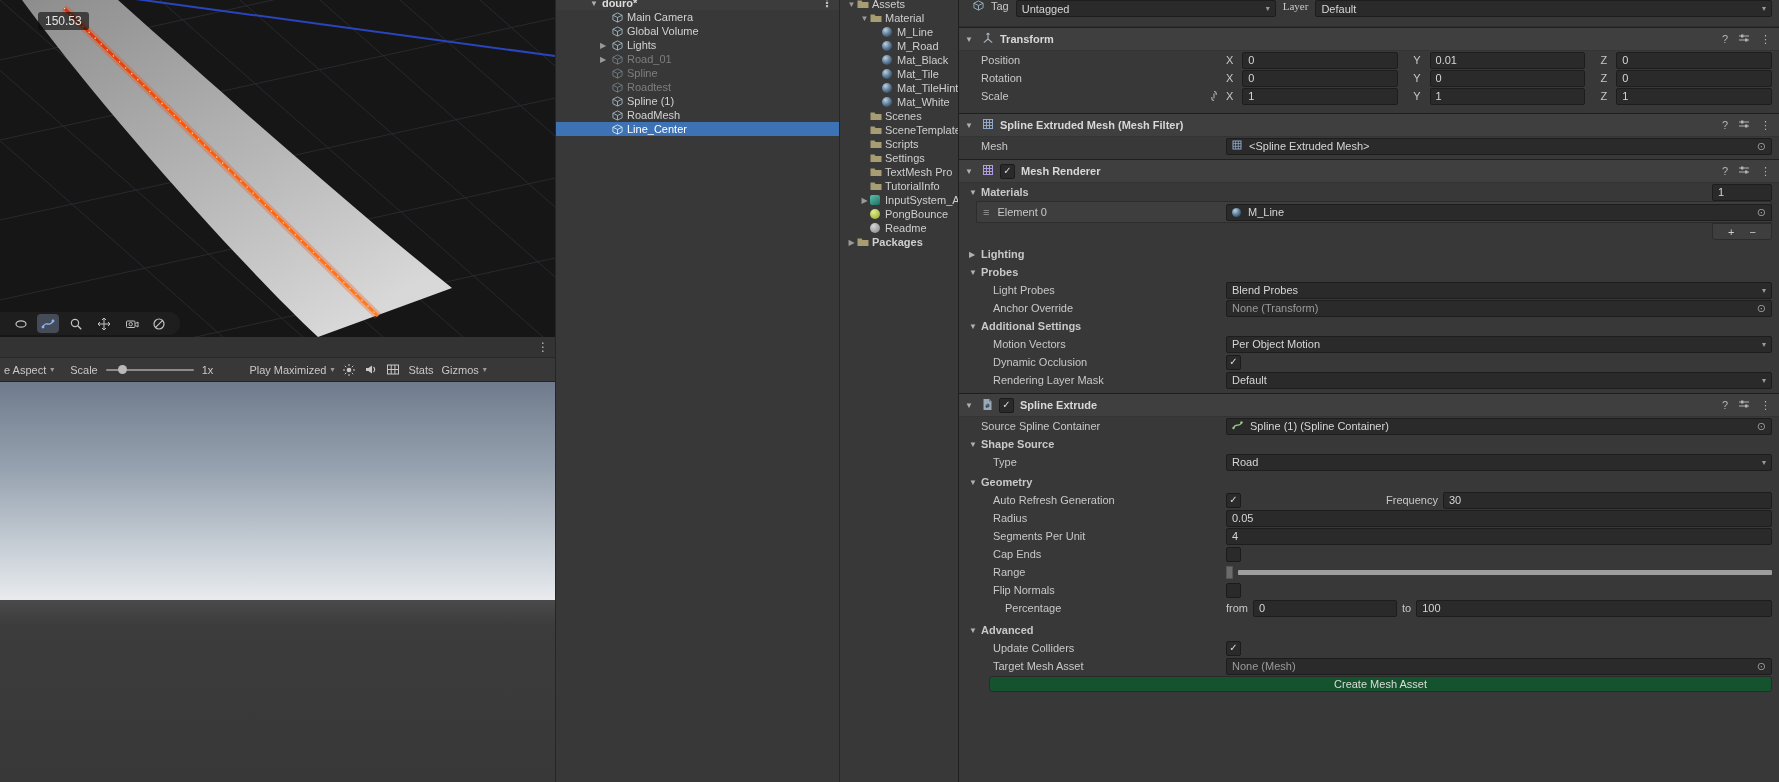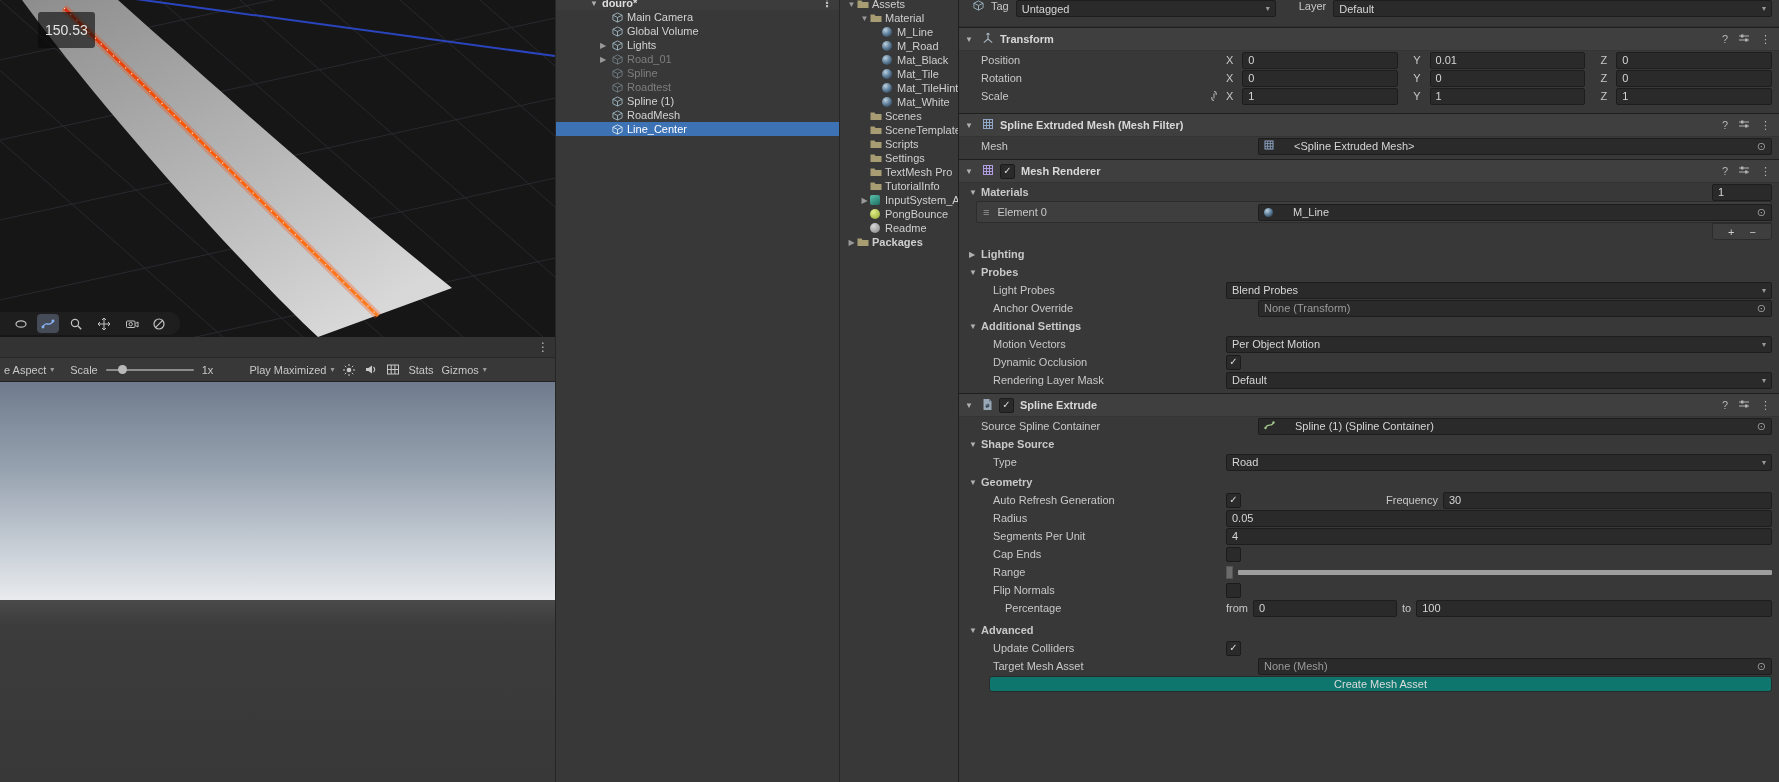--- a/index.html
+++ b/index.html
@@ -5,21 +5,21 @@
   html,body{margin:0;padding:0;background:#1e1e1e;}
   #app{position:relative;width:1779px;height:782px;background:#383838;overflow:hidden;
        font-family:"Liberation Sans","DejaVu Sans",sans-serif;font-size:11px;color:#c9c9c9;
        -webkit-font-smoothing:antialiased;}
   .panel{position:absolute;box-sizing:border-box;}
 
   
   #scene-pane{left:0;top:0;width:555px;height:337px;background:#161617;overflow:hidden;}
   #scene-pane svg.scene{position:absolute;left:0;top:0;}
   .measure-label{position:absolute;left:38px;top:12px;background:rgba(10,10,10,.62);color:#e4e4e4;
-     padding:10px 7px;border-radius:3px;font-size:14px;}
+     padding:2px 7px;border-radius:3px;font-size:12px;}
   .scene-toolbar{position:absolute;left:0;top:312px;height:23px;width:172px;background:rgba(32,32,32,.92);
      border-radius:0 12px 12px 0;display:flex;align-items:center;justify-content:space-evenly;padding:0 4px;}
   .scene-toolbar .tool{width:22px;height:19px;display:flex;align-items:center;justify-content:center;border-radius:4px;}
   .scene-toolbar .tool.active{background:#454c57;}
 
   
   #game-tabbar{left:0;top:337px;width:555px;height:21px;background:#333333;border-bottom:1px solid #282828;
      display:flex;align-items:center;justify-content:flex-end;padding:0 6px;}
   #game-toolbar{left:0;top:358px;width:555px;height:24px;background:#383838;border-bottom:1px solid #222;
      display:flex;align-items:center;gap:8px;padding:0 4px;white-space:nowrap;}
@@ -80,21 +80,21 @@
   .insp-row .lbl{color:#c8c8c8;white-space:nowrap;}
   .insp-row .lbl.bold{font-weight:bold;}
   .insp-row.c1{padding-left:34px;}
   .insp-row.c2{padding-left:46px;}
   .insp-row.c0{padding-left:22px;}
   .val{position:absolute;left:267px;right:7px;top:1px;bottom:1px;display:flex;align-items:center;gap:5px;}
   .tfield,.ddfield,.objfield{background:#2a2a2a;border:1px solid #1d1d1d;border-radius:2px;height:15px;
      display:flex;align-items:center;padding:0 5px;color:#d6d6d6;flex:1;min-width:0;}
   .ddfield{justify-content:space-between;}
   .ddarrow{color:#9a9a9a;font-size:8px;margin-left:6px;}
-  .objfield{gap:20px;margin-left:32px;}
+  .objfield{gap:7px;}
   .obj-text{flex:1;white-space:nowrap;overflow:hidden;}
   .obj-text.none{color:#9a9a9a;}
   .picker{color:#9f9f9f;font-size:11px;}
   .axis{color:#c8c8c8;margin:0 4px 0 10px;}
   .axis.first{margin-left:0;}
   .vec3 .tfield{flex:1;}
   .cb{width:13px;height:13px;background:#2a2a2a;border:1px solid #1b1b1b;border-radius:2px;
      display:flex;align-items:center;justify-content:center;flex:0 0 auto;}
   .cb .tick{color:#dcdcdc;font-size:10px;line-height:1;}
   .linkicon{position:absolute;left:250px;top:3px;color:#aeaeae;}
@@ -103,21 +103,21 @@
   .listrow .handle{position:relative;margin-left:14px;color:#9a9a9a;}
   .listrow .lbl{position:relative;margin-left:8px;}
   .size-field{position:absolute;right:7px;width:48px;background:#2a2a2a;border:1px solid #1d1d1d;border-radius:2px;
      height:15px;display:flex;align-items:center;padding:0 5px;color:#d6d6d6;}
   .list-footer{position:absolute;right:7px;top:0;width:58px;height:15px;background:#3e3e3e;border:1px solid #2b2b2b;
      border-radius:0 0 3px 3px;display:flex;align-items:center;justify-content:space-evenly;color:#cfcfcf;}
   .freq-label{margin-left:140px;color:#c8c8c8;}
   .range-handle{width:5px;height:11px;background:#6b6b6b;border:1px solid #555;flex:0 0 auto;}
   .range-bar{flex:1;height:5px;background:#9e9e9e;border-radius:1px;}
   .from-field{flex:0 0 132px;}
-  .create-btn{position:absolute;left:30px;right:7px;height:16px;background:#0f766e;border:1px solid #2a2a2a;
+  .create-btn{position:absolute;left:30px;right:7px;height:16px;background:#14532d;border:1px solid #2a2a2a;
      border-radius:3px;color:#dcdcdc;font-size:11px;font-family:inherit;display:flex;align-items:center;justify-content:center;}
   .spacer4{height:4px;}
   .spacer8{height:8px;}
   .spacer2{height:2px;}
 </style>
 </head>
 <body>
 
 <div id="app">
 
@@ -494,21 +494,21 @@
 
     <div class="tagrow">
       <span><svg width="11" height="11" viewBox="0 0 12 12">
             <path d="M6 1 L11 3.5 L11 8.5 L6 11 L1 8.5 L1 3.5 Z M1 3.5 L6 6 L11 3.5 M6 6 L6 11" fill="none" stroke="#9db4c0" stroke-width="1"></path>
           </svg></span>
       <span class="lbl-inline">Tag</span>
       <span class="ddfield tagdd" style="flex:0 0 auto;">
         <span>Untagged</span>
         <span class="ddarrow">▾</span>
       </span>
-      <span class="lbl-inline" style="margin-left:16px;">Layer</span>
+      <span class="lbl-inline" style="margin-left:0;font-family:Liberation Serif, serif;">Layer</span>
       <span class="ddfield layerdd">
         <span>Default</span>
         <span class="ddarrow">▾</span>
       </span>
     </div>
 
     <div class="comp-header">
       <span class="fold">▼</span>
       <span><svg width="12" height="12">
             <path d="M6 1 L6 7 M6 7 L1.8 10.6 M6 7 L10.2 10.6 M6 1 l-1.5 1.7 M6 1 l1.5 1.7" fill="none" stroke="#a7b4be" stroke-width="1.1"></path>

